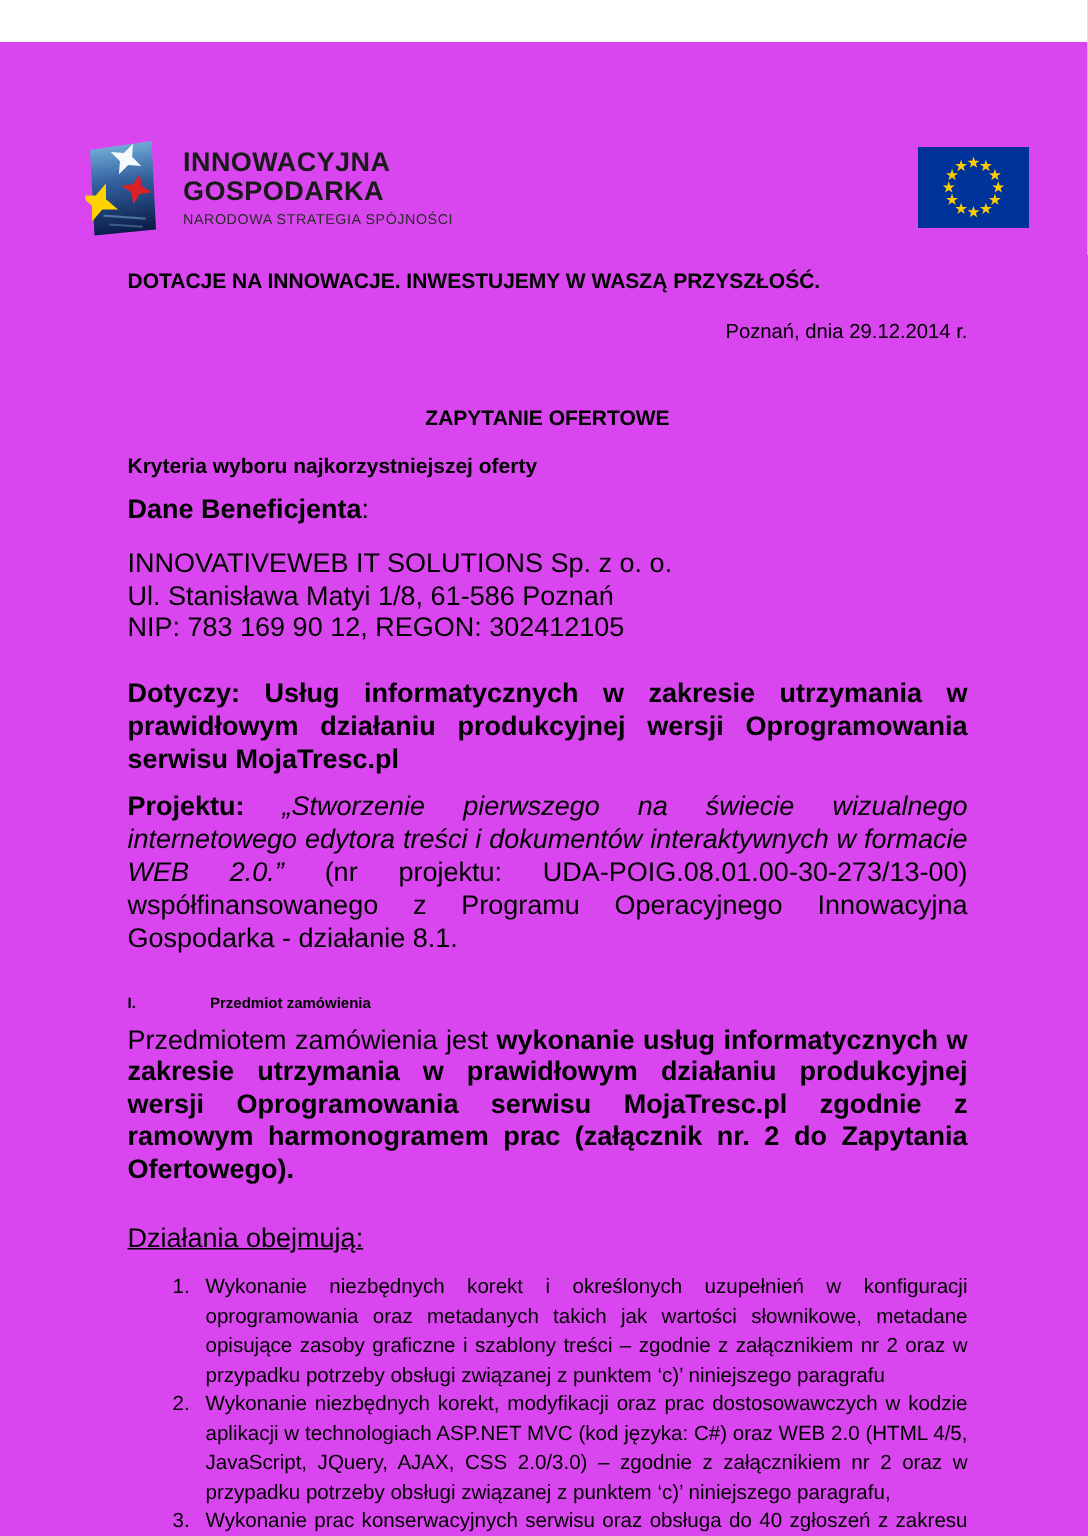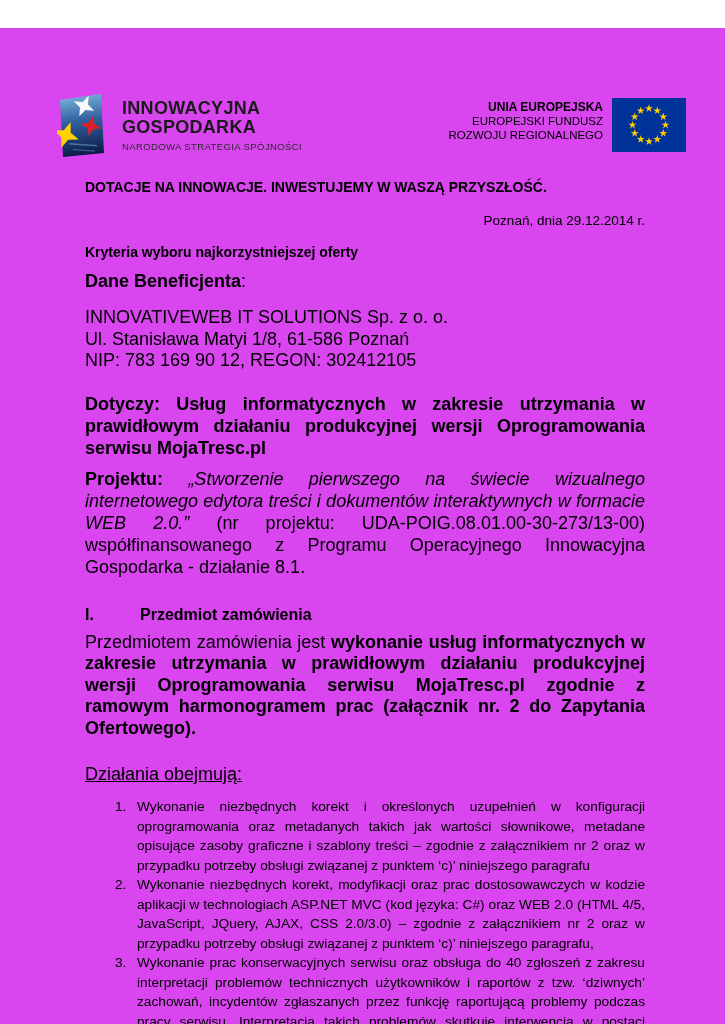--- a/index.html
+++ b/index.html
@@ -58,21 +58,21 @@
   .addr-block { margin-top: 15px; }
   .addr-block .line { line-height: 21.5px; }
 
   .para-justify { text-align: justify; line-height: 22px; }
   .concerns { margin-top: 21px; font-weight: bold; }
   .concerns .underlined { }
   .project { margin-top: 9px; }
   .project .lbl { font-weight: bold; }
   .project .quote { font-style: italic; }
 
-  .section-heading { margin-top: 28px; font-weight: bold; font-size: 16px; }
+  .section-heading { margin-top: 28px; font-weight: bold; font-size: 10px; }
   .section-heading .num { display: inline-block; width: 55px; }
 
   .intro { margin-top: 8px; line-height: 21.5px; }
 
   .list-intro { margin-top: 25px; text-decoration: underline; }
 
   .num-list { margin-top: 12px; }
   .li { display: flex; line-height: 19.5px; font-size: 13.7px; }
   .li .li-num { flex: none; width: 22px; margin-left: 30px; }
   .li .li-txt { flex: 1; text-align: justify; }
@@ -102,25 +102,20 @@
       <div class="logo-left-text">
         <div class="logo-title">
           <div>INNOWACYJNA</div>
           <div>GOSPODARKA</div>
         </div>
         <div class="logo-subtitle">NARODOWA STRATEGIA SPÓJNOŚCI</div>
       </div>
     </div>
 
     <div class="logo-right">
-      <div class="eu-text">
-        <div class="eu-line1">UNIA EUROPEJSKA</div>
-        <div class="eu-line2">EUROPEJSKI FUNDUSZ</div>
-        <div class="eu-line3">ROZWOJU REGIONALNEGO</div>
-      </div>
       <svg class="eu-svg" viewBox="0 0 74 54" aria-hidden="true">
         <rect x="0" y="0" width="74" height="54" fill="#003399"></rect>
         <g id="eu-stars">
             <polygon points="37.00,6.30 37.94,9.20 40.99,9.20 38.53,11.00 39.47,13.90 37.00,12.10 34.53,13.90 35.47,11.00 33.01,9.20 36.06,9.20" fill="#ffcc00"></polygon>
             <polygon points="45.25,8.51 46.19,11.41 49.24,11.41 46.78,13.21 47.72,16.11 45.25,14.31 42.78,16.11 43.72,13.21 41.26,11.41 44.31,11.41" fill="#ffcc00"></polygon>
             <polygon points="51.29,14.55 52.23,17.45 55.28,17.45 52.82,19.25 53.76,22.15 51.29,20.35 48.82,22.15 49.76,19.25 47.29,17.45 50.35,17.45" fill="#ffcc00"></polygon>
             <polygon points="53.50,22.80 54.44,25.70 57.49,25.70 55.03,27.50 55.97,30.40 53.50,28.60 51.03,30.40 51.97,27.50 49.51,25.70 52.56,25.70" fill="#ffcc00"></polygon>
             <polygon points="51.29,31.05 52.23,33.95 55.28,33.95 52.82,35.75 53.76,38.65 51.29,36.85 48.82,38.65 49.76,35.75 47.29,33.95 50.35,33.95" fill="#ffcc00"></polygon>
             <polygon points="45.25,37.09 46.19,39.99 49.24,39.99 46.78,41.79 47.72,44.69 45.25,42.89 42.78,44.69 43.72,41.79 41.26,39.99 44.31,39.99" fill="#ffcc00"></polygon>
             <polygon points="37.00,39.30 37.94,42.20 40.99,42.20 38.53,44.00 39.47,46.90 37.00,45.10 34.53,46.90 35.47,44.00 33.01,42.20 36.06,42.20" fill="#ffcc00"></polygon>
@@ -130,20 +125,21 @@
             <polygon points="22.71,14.55 23.65,17.45 26.71,17.45 24.24,19.25 25.18,22.15 22.71,20.35 20.24,22.15 21.18,19.25 18.72,17.45 21.77,17.45" fill="#ffcc00"></polygon>
             <polygon points="28.75,8.51 29.69,11.41 32.74,11.41 30.28,13.21 31.22,16.11 28.75,14.31 26.28,16.11 27.22,13.21 24.76,11.41 27.81,11.41" fill="#ffcc00"></polygon>
           </g>
       </svg>
     </div>
   </header>
 
   <div class="motto">DOTACJE NA INNOWACJE. INWESTUJEMY W WASZĄ PRZYSZŁOŚĆ.</div>
   <div class="dateline">Poznań, dnia 29.12.2014 r.</div>
 
+  <div class="doc-title">ZAPYTANIE OFERTOWE</div>
   <div class="doc-subtitle">Kryteria wyboru najkorzystniejszej oferty</div>
 
   <p class="beneficiary-label"><span class="b">Dane Beneficjenta</span><span>:</span></p>
   <div class="addr-block">
     <div class="line para">INNOVATIVEWEB IT SOLUTIONS Sp. z o. o.</div>
     <div class="line para">Ul. Stanisława Matyi 1/8, 61-586 Poznań</div>
     <div class="line para">NIP: 783 169 90 12, REGON: 302412105</div>
   </div>
 
   <p class="concerns para-justify"><span>Dotyczy: </span><span class="underlined">Usług informatycznych w zakresie utrzymania w prawidłowym działaniu produkcyjnej wersji Oprogramowania serwisu MojaTresc.pl</span></p>

